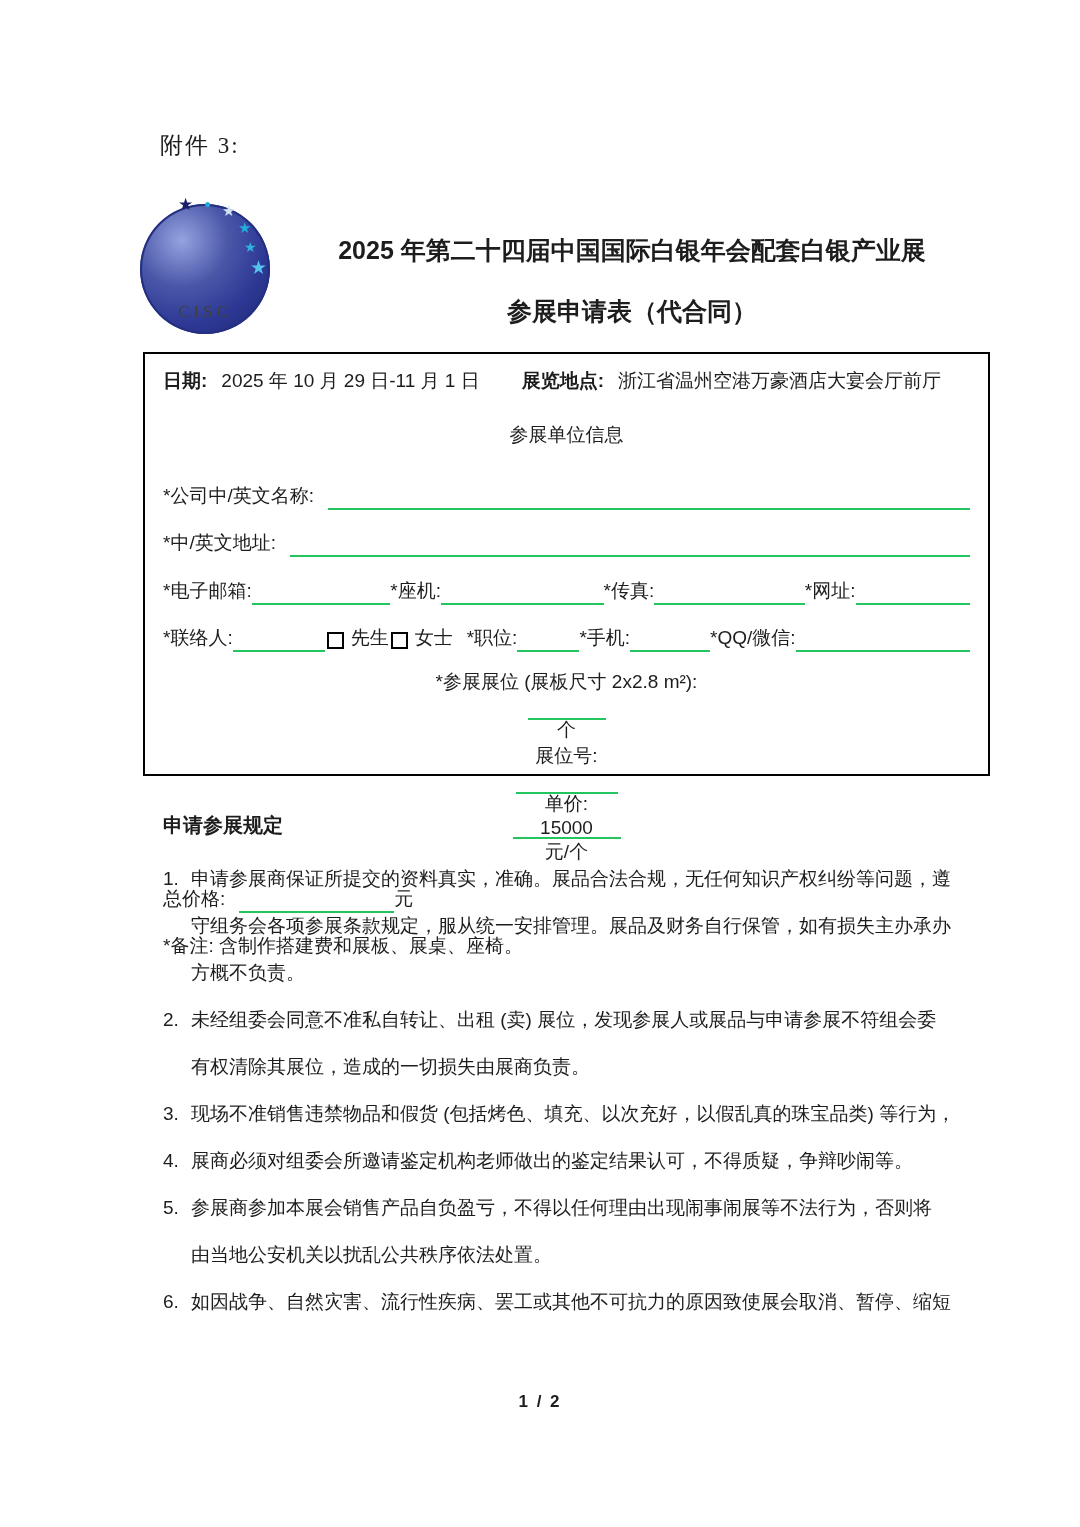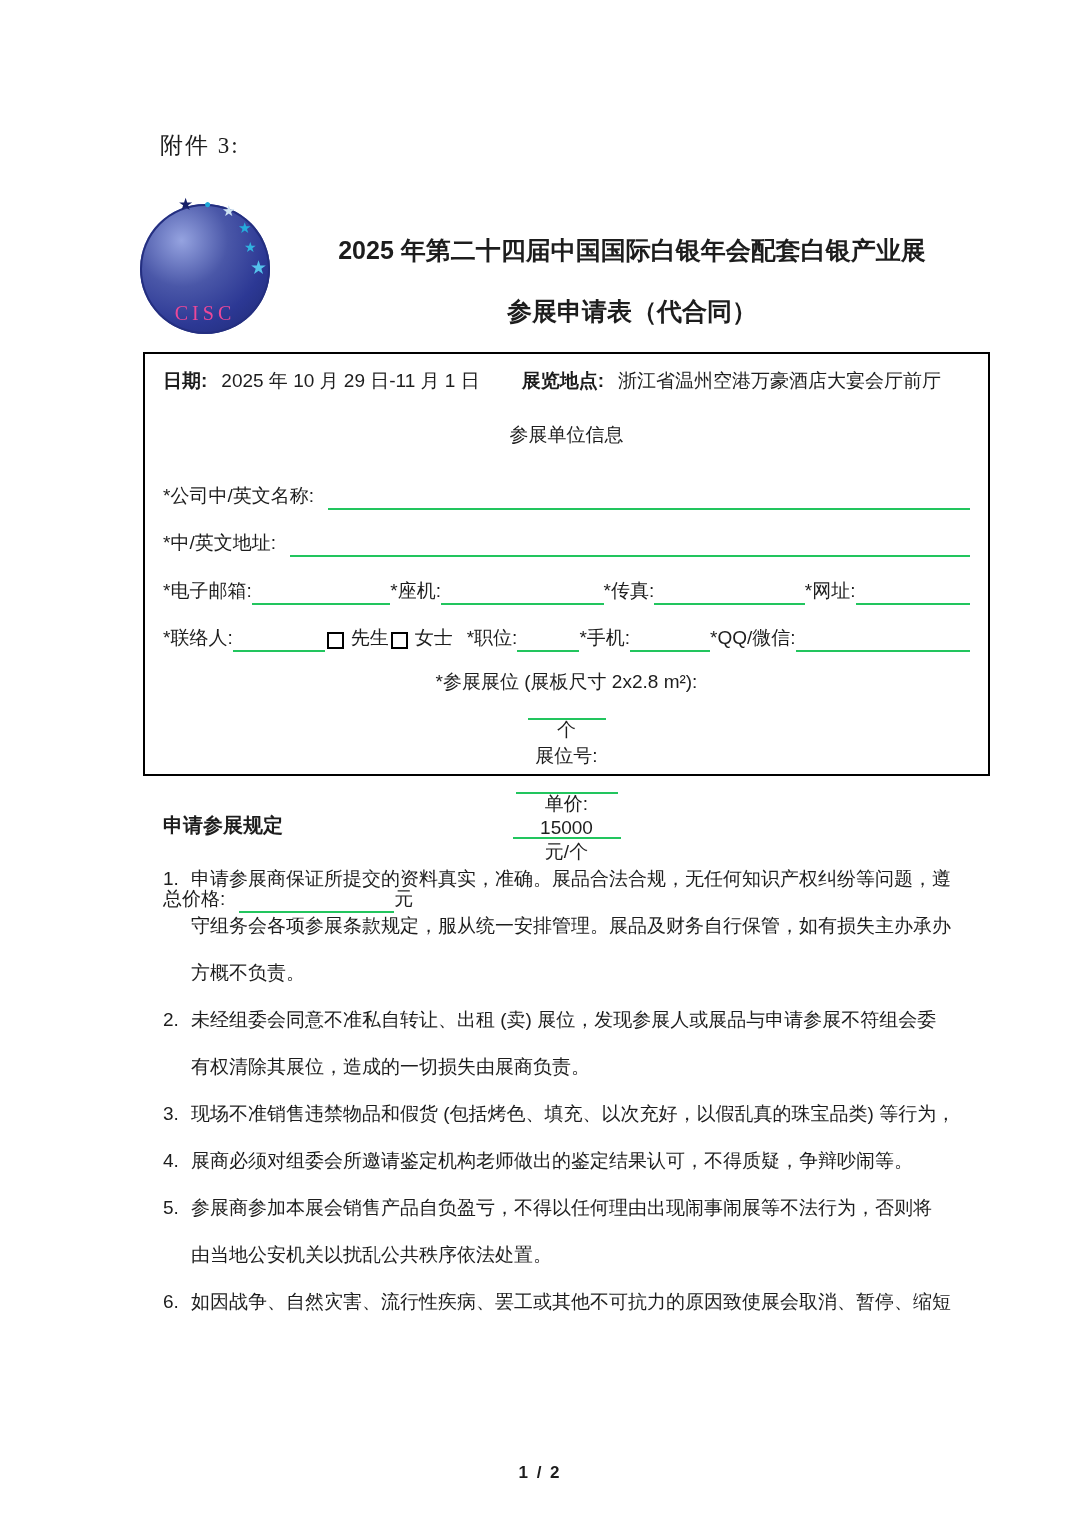--- a/index.html
+++ b/index.html
@@ -29,21 +29,21 @@
   }
   .ag {
     position:absolute; top:28px; left:0; width:130px; text-align:center;
     font-family:"DejaVu Serif", serif; font-style:italic;
     font-size:62px; line-height:62px; color:#e4e7f1;
     text-shadow:1px 2px 3px rgba(10,16,60,.75);
   }
   .cisc {
     position:absolute; top:108px; left:0; width:130px; text-align:center;
     font-family:"Liberation Serif", serif;
-    font-size:20px; letter-spacing:4px; color:#ec4899;
+    font-size:17px; letter-spacing:4px; color:#404040;
   }
   .star { position:absolute; line-height:1; }
   .s1 { left:38px;  top:2px;  font-size:17px; color:#172068; }
   .s2 { left:64px;  top:4px;  font-size:12px; color:#1fa8d8; }
   .s3 { left:82px;  top:9px;  font-size:15px; color:#cfe3f3; }
   .s4 { left:98px;  top:26px; font-size:15px; color:#25abdc; }
   .s5 { left:104px; top:46px; font-size:14px; color:#31b2e0; }
   .s6 { left:110px; top:64px; font-size:19px; color:#55c2ec; }
 
   .titles { flex:1; text-align:center; padding-top:40px; }
@@ -86,21 +86,21 @@
   .date-gap { width:42px; flex:0 0 auto; }
 
   
   .rules { position:absolute; top:812px; left:163px; width:778px; font-size:19px; }
   .rules-heading { font-weight:bold; font-size:20px; }
   .rlist { margin-top:16px; }
   .rline { position:relative; padding-left:28px; height:47px; line-height:47px; white-space:nowrap; }
   .rnum { position:absolute; left:0; top:0; }
 
   .footer {
-    position:absolute; top:1463px; left:0; width:1080px; text-align:center;
+    position:absolute; top:1392px; left:0; width:1080px; text-align:center;
     font-weight:bold; font-size:17px; letter-spacing:2px;
   }
 </style>
 </head>
 <body>
 
 <div class="page">
 
   <div class="attachment">附件 3:</div>
 
@@ -188,20 +188,21 @@
       <span class="lbl">元/个</span>
     </div>
 
     <div class="frow r-total">
       <span class="lbl">总价格:</span>
       <span class="gap-sm"></span>
       <span class="blank w-total"></span>
       <span class="lbl">元</span>
     </div>
 
+    <div class="r-remark">*备注: 含制作搭建费和展板、展桌、座椅。</div>
   </div>
 
   <div class="rules">
     <div class="rules-heading">申请参展规定</div>
     <div class="rlist">
 
       <div class="rline">
         <span class="rnum">1.</span>
         <span>申请参展商保证所提交的资料真实，准确。展品合法合规，无任何知识产权纠纷等问题，遵</span>
       </div>

